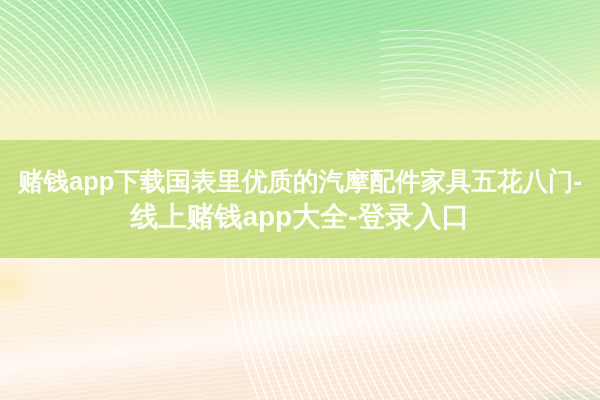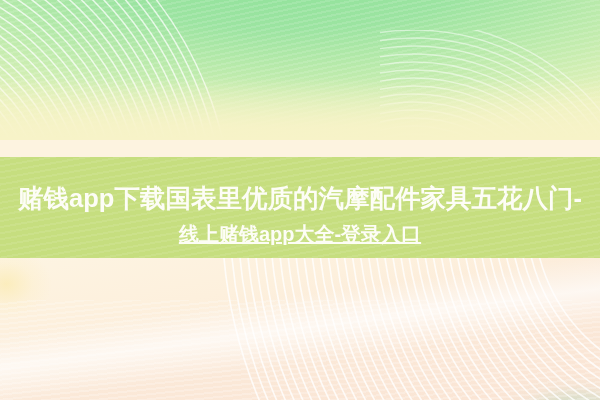--- a/index.html
+++ b/index.html
@@ -75,21 +75,20 @@
     position: absolute;
     left: 0;
     top: 140px;
     width: 600px;
     height: 118px;
     background: #c6de7f;
     overflow: hidden;
     display: flex;
     align-items: center;
     justify-content: center;
-    margin-top: 17px;
   }
   .zone-band .band-hatch {
     position: absolute;
     left: -40px; top: -40px;
     width: 700px; height: 200px;
     background: repeating-linear-gradient(
       -10deg,
       rgba(255,255,255,0.00) 0px,
       rgba(255,255,255,0.00) 4px,
       rgba(255,255,255,0.16) 4px,
@@ -108,21 +107,21 @@
     line-height: 36px;
     letter-spacing: 0px;
     padding: 0 4px;
     box-sizing: border-box;
   }
   .headline .ln {
     display: block;
     white-space: nowrap;
   }
   .headline .ln1 { font-size: 25.5px; }
-  .headline .ln2 { font-size: 20px; text-decoration: underline; }
+  .headline .ln2 { font-size: 28px; }
 
   
   .zone-bottom {
     position: absolute;
     left: 0;
     top: 258px;
     width: 600px;
     height: 142px;
     overflow: hidden;
     background:

